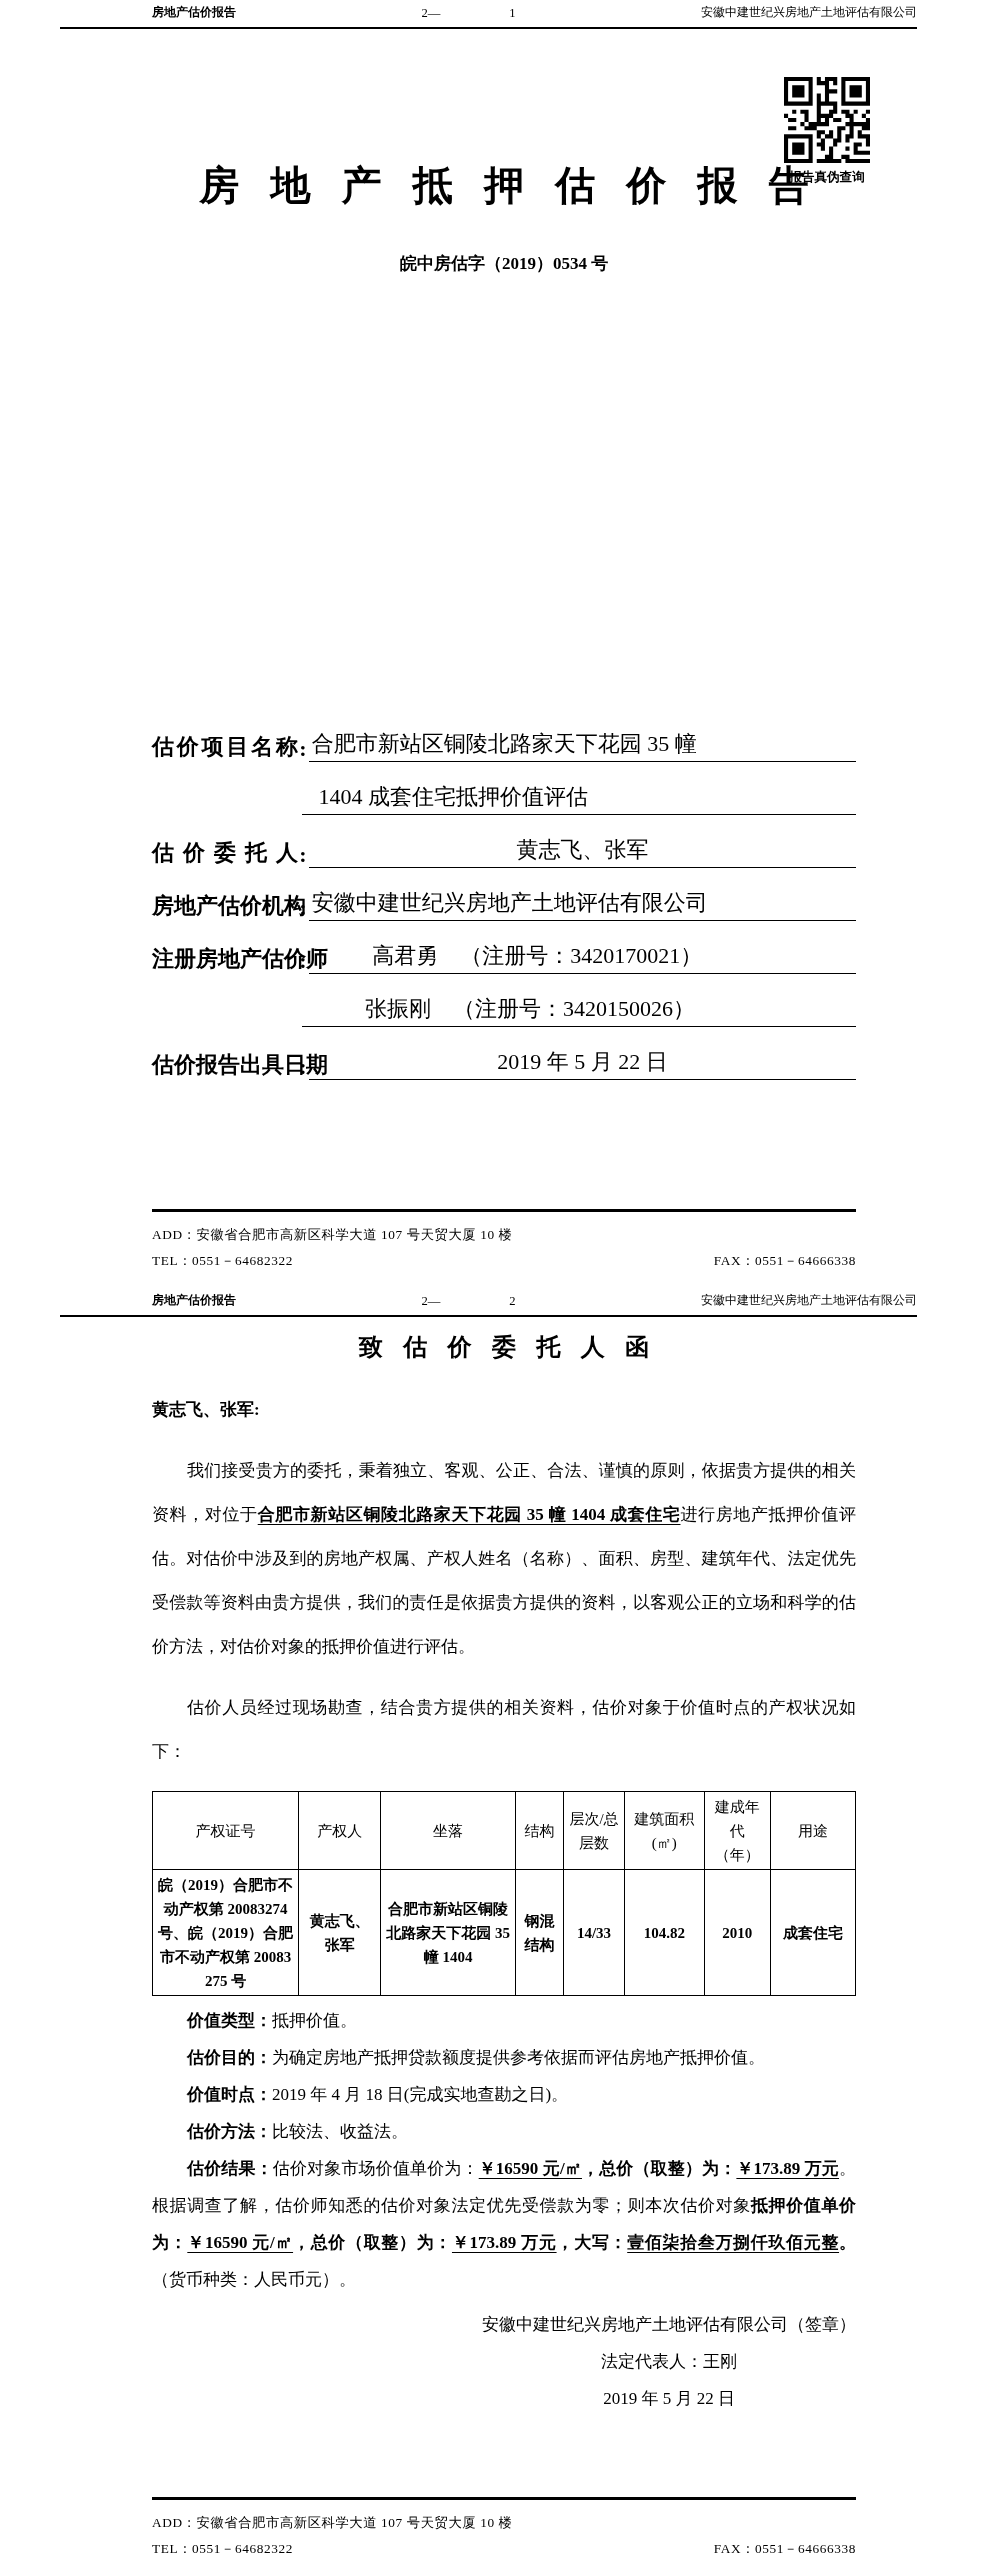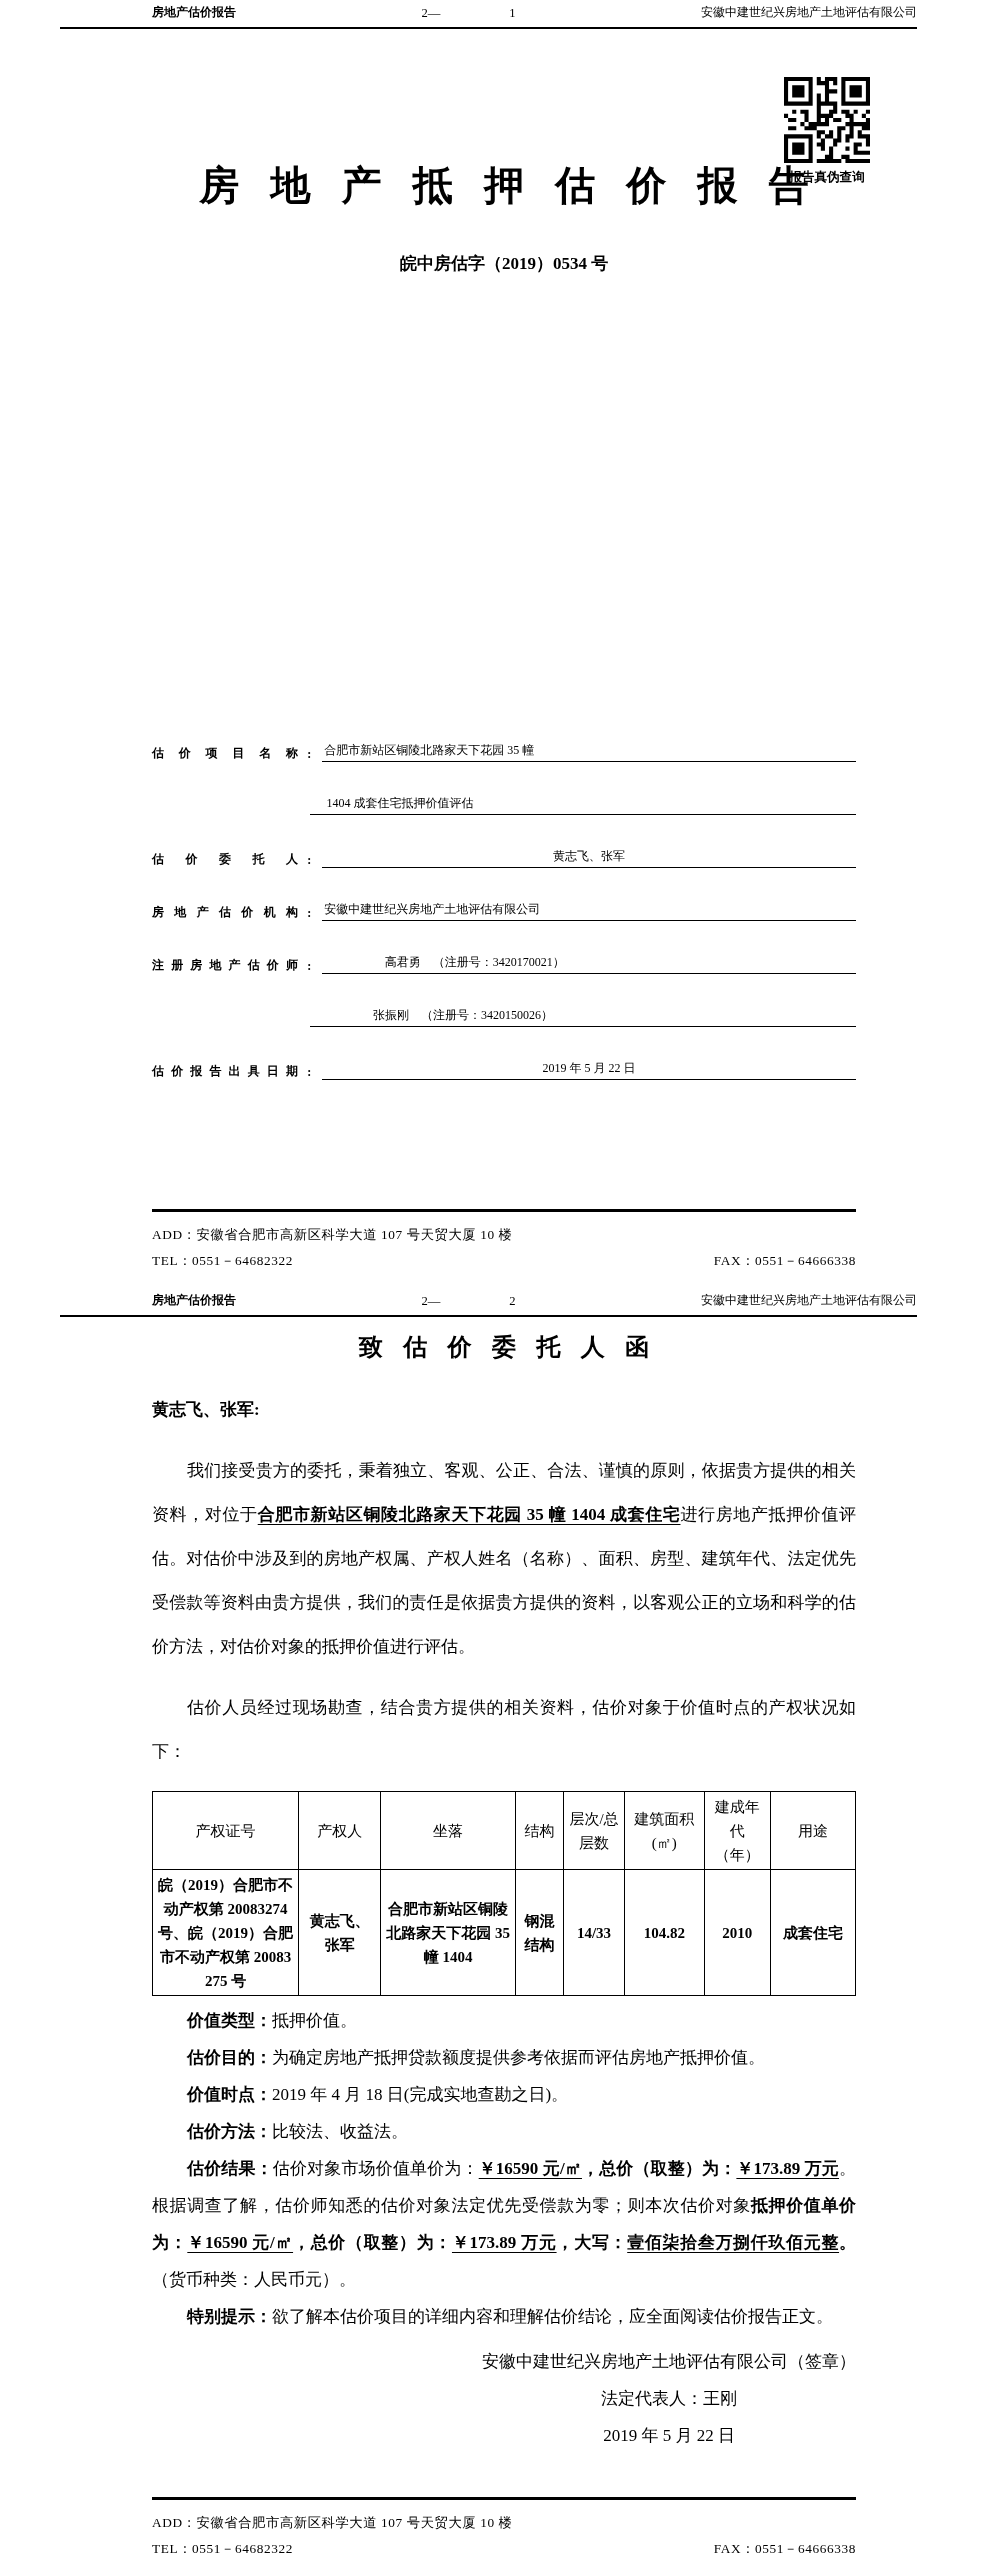--- a/index.html
+++ b/index.html
@@ -15,21 +15,21 @@
     padding-top:14px;font-size:13.3px;letter-spacing:0.6px;}
   .pf-row2{display:flex;justify-content:space-between;margin-top:8.8px;}
   
   .qr-block{position:absolute;top:77px;right:109px;width:88px;text-align:center;}
   .qr-block svg{display:block;width:86px;height:86px;margin:0 auto;}
   .qr-caption{margin-top:6.3px;font-size:12.6px;font-weight:bold;white-space:nowrap;}
   .main-title{margin:158px 124px 0 152px;text-align:center;font-size:40px;font-weight:bold;
     letter-spacing:0.78em;text-indent:0.78em;white-space:nowrap;}
   .report-no{margin:39px 124px 0 152px;text-align:center;font-size:17px;font-weight:bold;}
   .fields{margin:434px 124px 0 152px;}
-  .frow{display:flex;align-items:flex-end;height:53px;font-size:12px;gap:8px;}
+  .frow{display:flex;align-items:flex-end;height:53px;font-size:22px;}
   .flabel{display:inline-block;width:146px;font-weight:bold;text-align:justify;text-align-last:justify;white-space:nowrap;}
   .fcolon{font-weight:bold;padding:0 2.5px 0 1.3px;}
   .fspacer{display:inline-block;width:150px;}
   .fvalue{flex:1;border-bottom:1.9px solid #000;padding:0 2.5px 2.5px 2.5px;white-space:nowrap;}
   .fv-center{text-align:center;}
   .fv-ind{padding-left:16.4px;}
   .fv-ind2{padding-left:63px;margin-top:12px;}
   
   .letter-title{margin:10px 124px 0 152px;text-align:center;font-size:24px;font-weight:bold;
     letter-spacing:0.85em;text-indent:0.85em;white-space:nowrap;}
@@ -177,21 +177,20 @@
     <div class="infoline"><span class="b">价值类型：</span><span>抵押价值。</span></div>
 
     <div class="infoline"><span class="b">估价目的：</span><span>为确定房地产抵押贷款额度提供参考依据而评估房地产抵押价值。</span></div>
 
     <div class="infoline"><span class="b">价值时点：</span><span>2019 年 4 月 18 日(完成实地查勘之日)。</span></div>
 
     <div class="infoline"><span class="b">估价方法：</span><span>比较法、收益法。</span></div>
 
     <div class="infopara"><span class="b">估价结果：</span><span>估价对象市场价值单价为：</span><span class="b u">￥16590 元/㎡</span><span class="b">，总价（取整）为：</span><span class="b u">￥173.89 万元</span><span>。根据调查了解，估价师知悉的估价对象法定优先受偿款为零；则本次估价对象</span><span class="b">抵押价值单价为：</span><span class="b u">￥16590 元/㎡</span><span class="b">，</span><span class="b">总价（取整）为：</span><span class="b u">￥173.89 万元</span><span class="b">，大写：</span><span class="b u">壹佰柒拾叁万捌仟玖佰元整</span><span class="b">。</span><span>（货币种类：人民币元）。</span></div>
 
-    <div class="infopara"><span class="b">特别提示：</span><span>欲了解本估价项目的详细内容和理解估价结论，应全面阅读估价报告正文。</span></div>
 
     <div class="signature">
       <div>安徽中建世纪兴房地产土地评估有限公司（签章）</div>
       <div>法定代表人：王刚</div>
       <div>2019 年 5 月 22 日</div>
     </div>
   </div>
 
   <div class="pagefooter">
     <div>ADD：安徽省合肥市高新区科学大道 107 号天贸大厦 10 楼</div>

